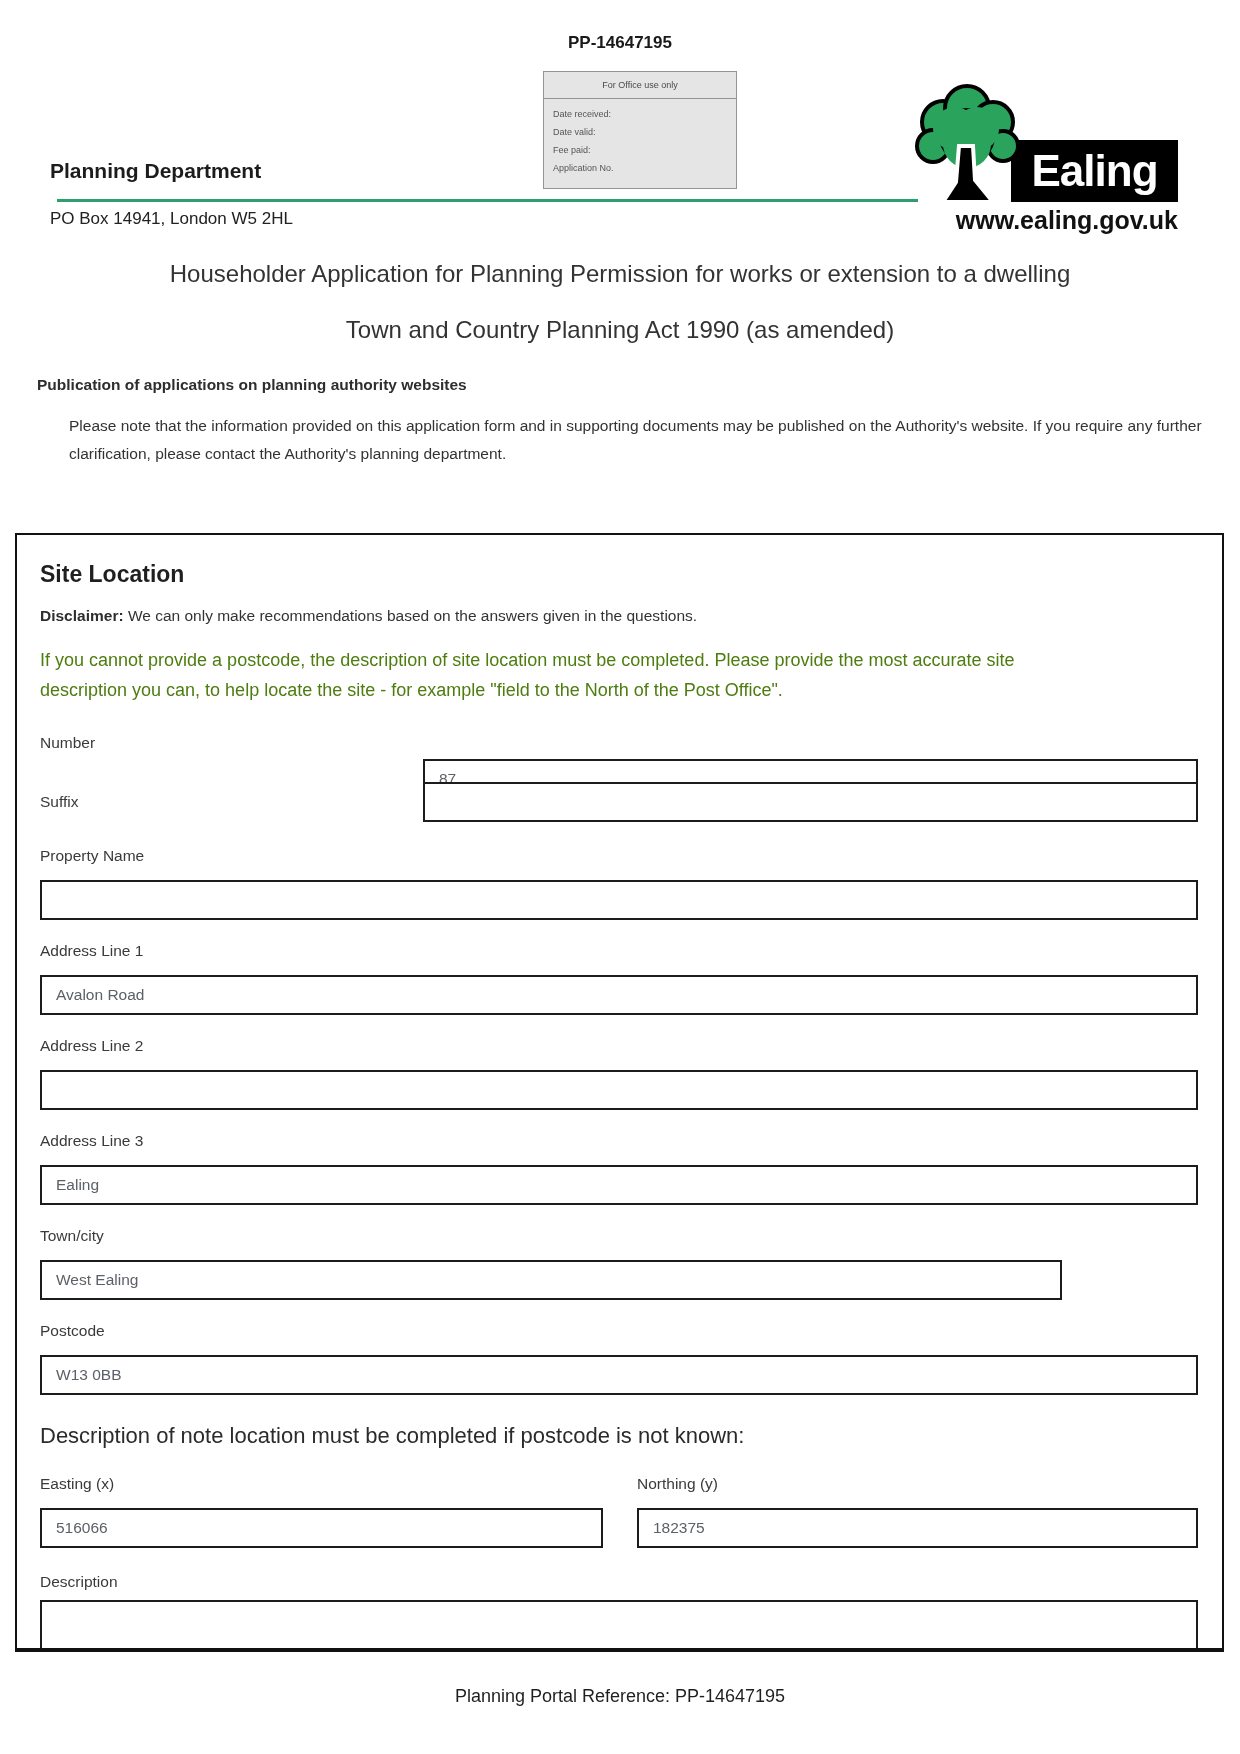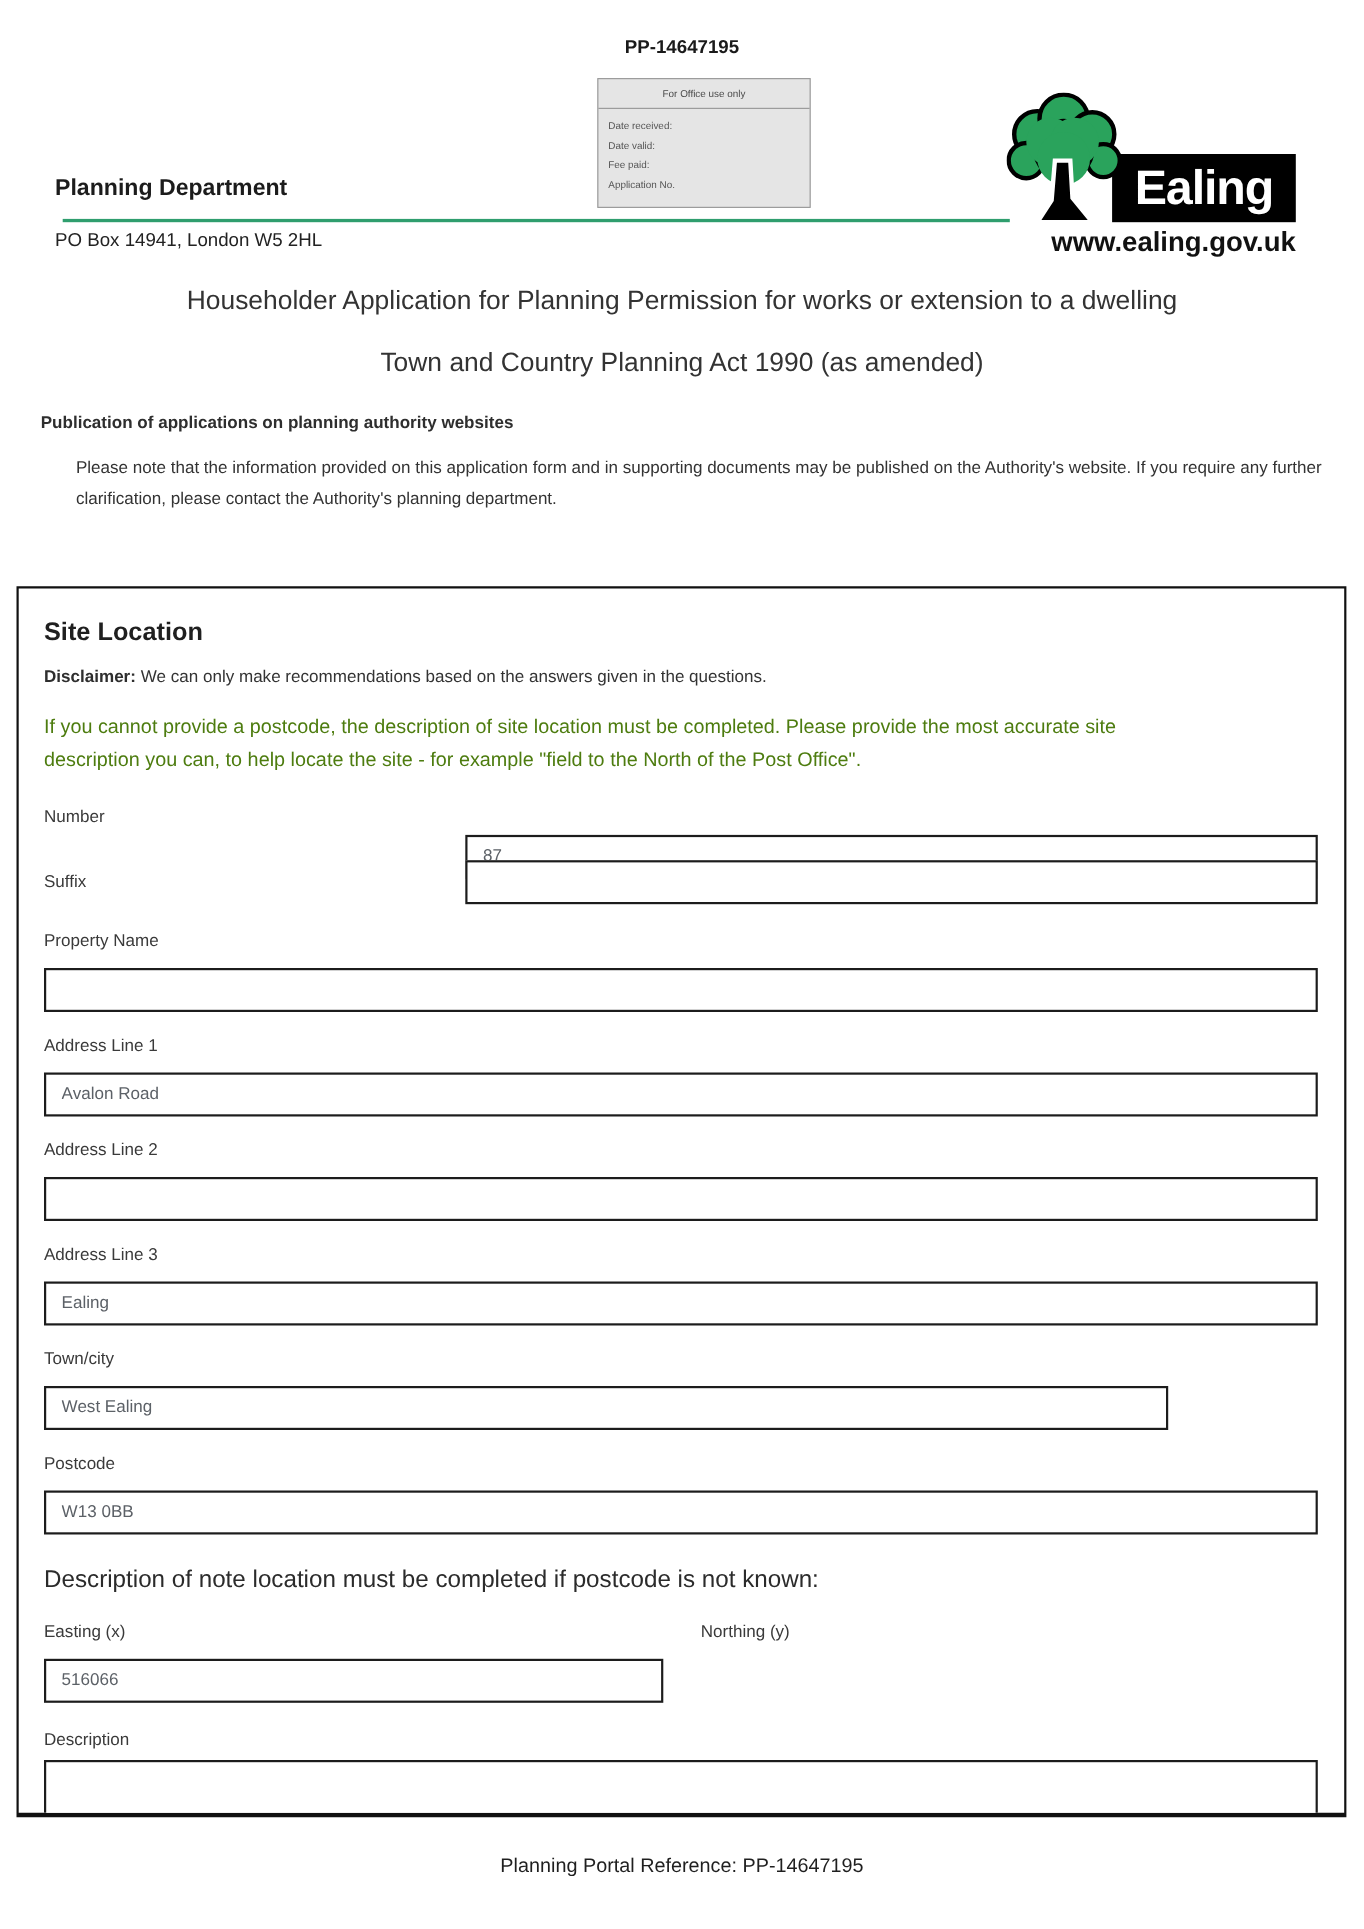--- a/index.html
+++ b/index.html
@@ -133,20 +133,21 @@
 
     <div class="f-label" style="left:23px;top:787px;">Postcode</div>
     <input class="f-input" style="left: 23px; top: 820px; width: 1158px;" value="W13 0BB">
 
     <div class="desc-heading">Description of note location must be completed if postcode is not known:</div>
 
     <div class="f-label" style="left:23px;top:940px;">Easting (x)</div>
     <input class="f-input half" style="left: 23px; top: 973px;" value="516066">
 
     <div class="f-label" style="left:620px;top:940px;">Northing (y)</div>
+    <input class="f-input half" style="left: 620px; top: 973px; width: 561px;" value="182375">
 
     <div class="f-label" style="left:23px;top:1038px;">Description</div>
     <textarea class="desc-box" style=""></textarea>
   </div>
 
   <div class="footer-ref">Planning Portal Reference: PP-14647195</div>
 
 </div>
 
 </body></html>

